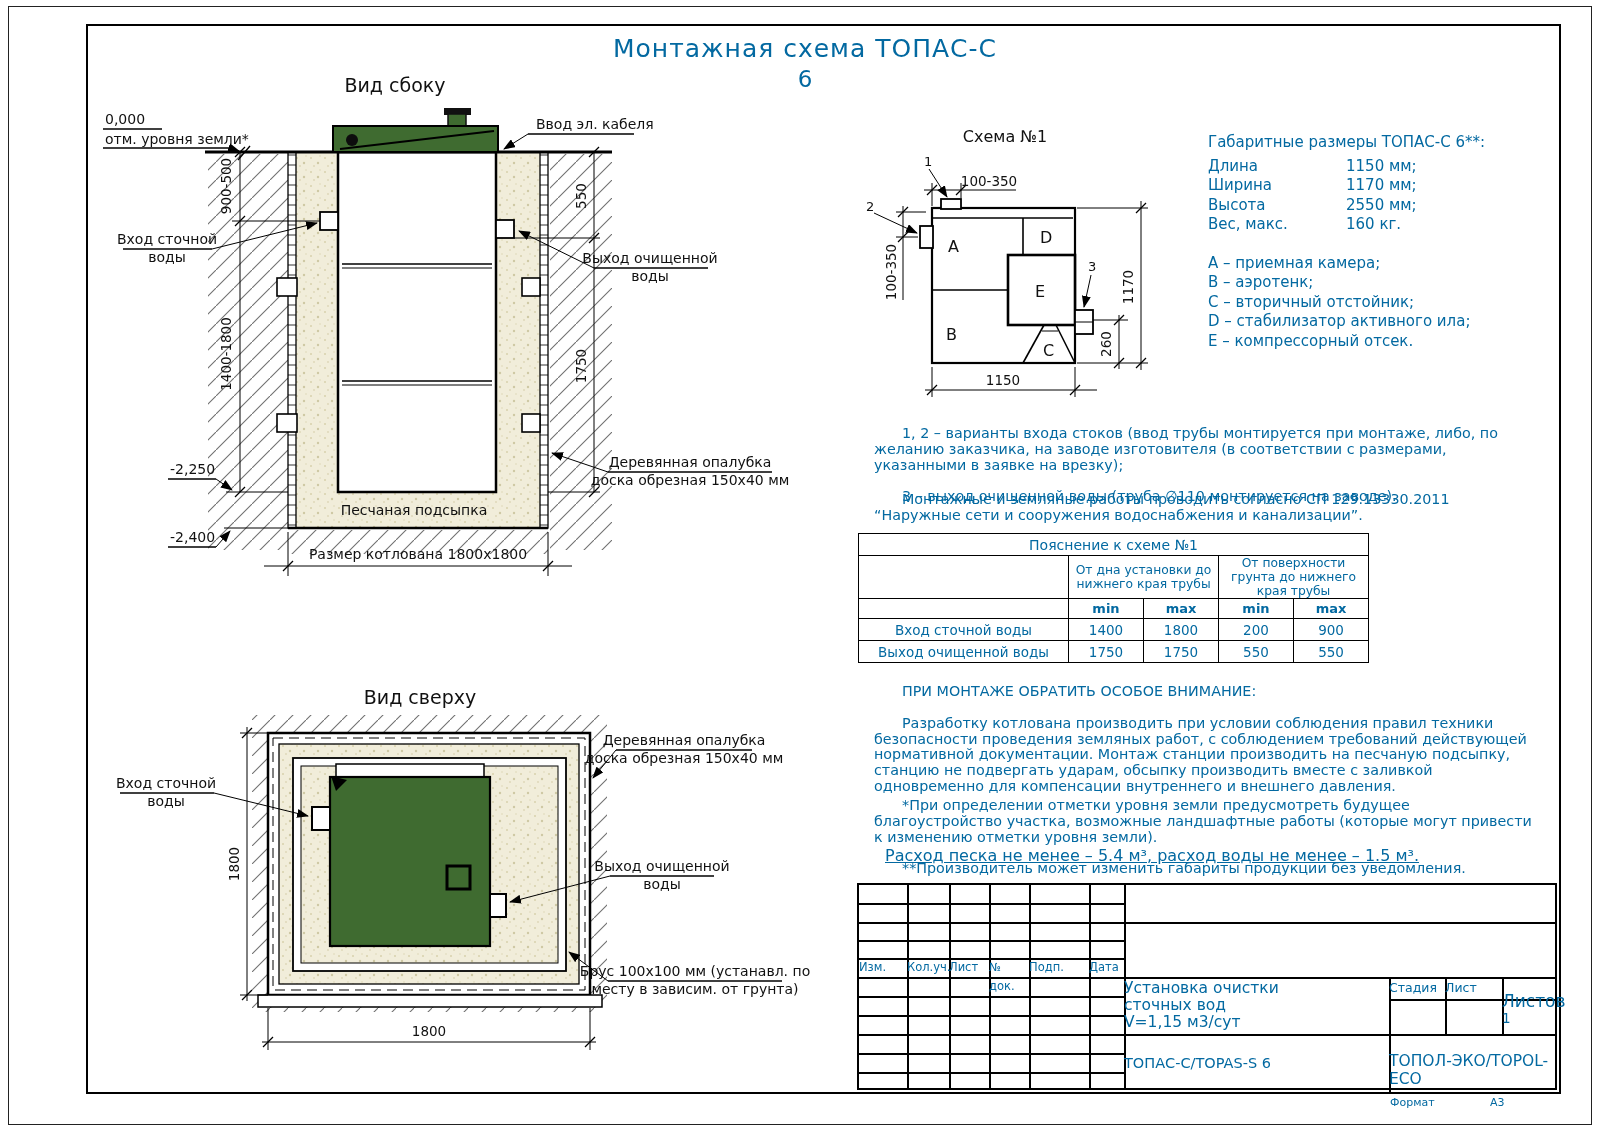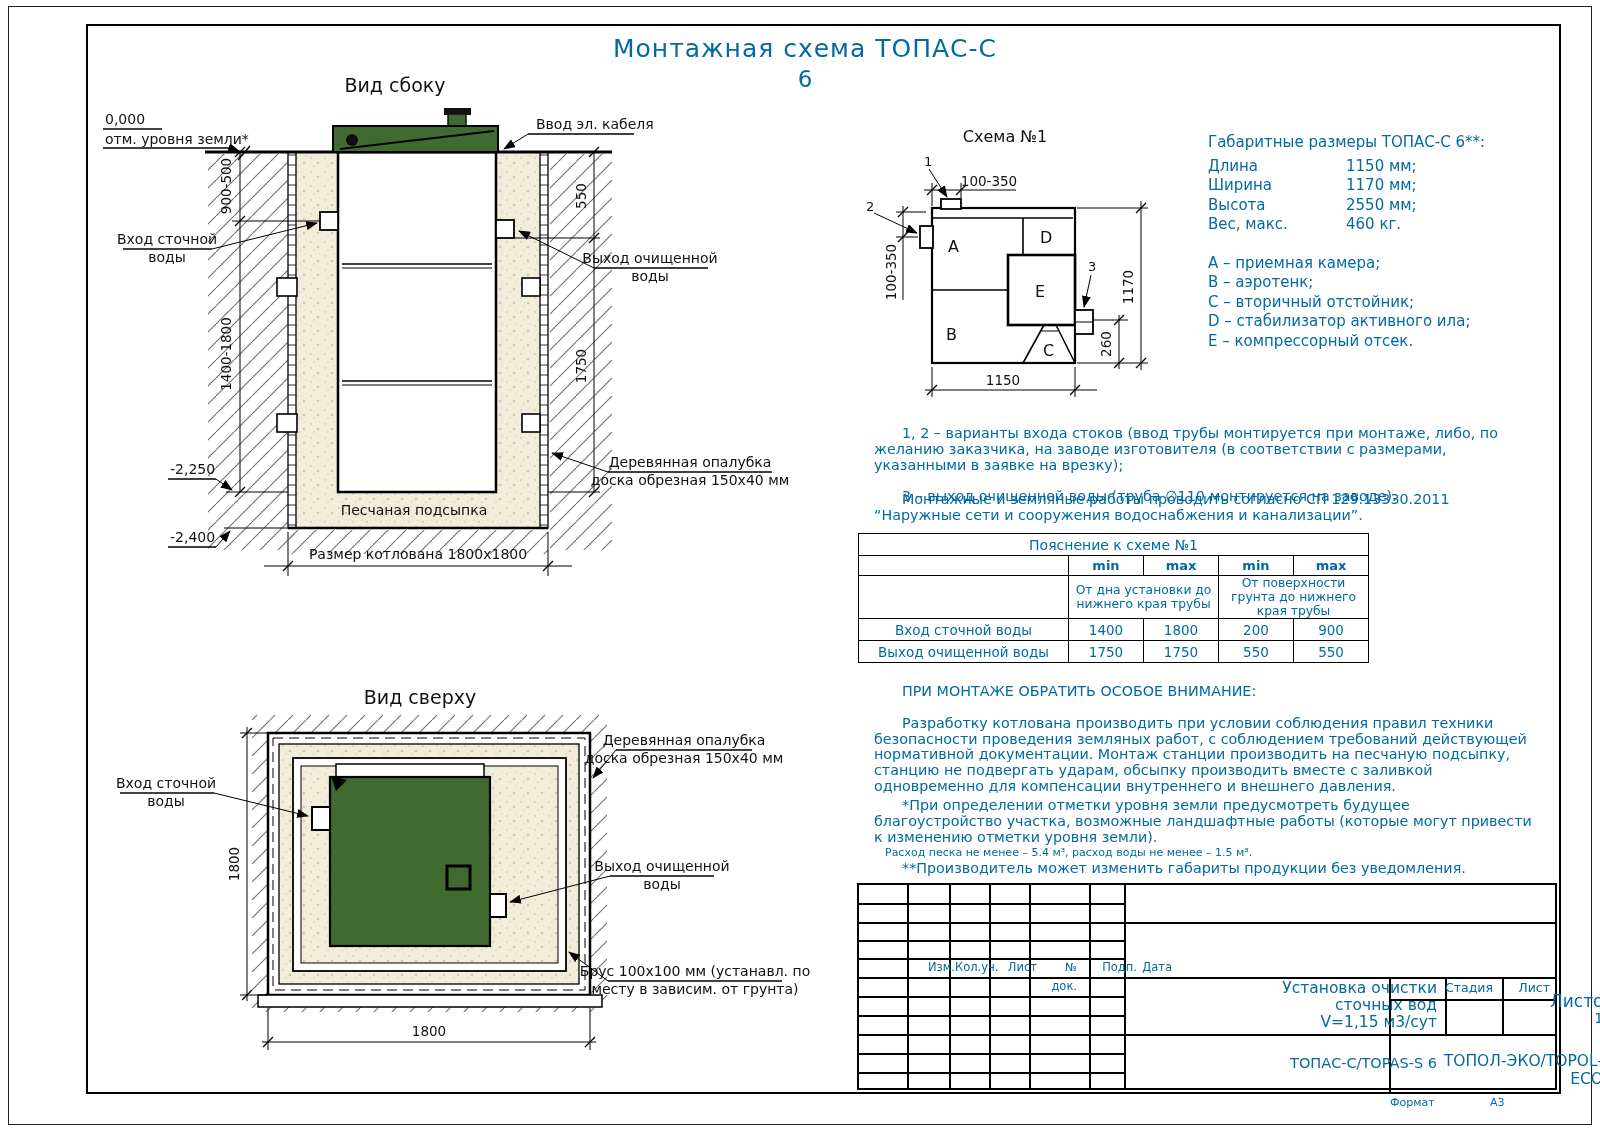--- a/index.html
+++ b/index.html
@@ -26,34 +26,34 @@
   .specs{left:1208px;top:133px;width:360px;font-size:15px;line-height:19.5px;}
   .specs .sp-title{font-size:15px;margin-bottom:4px;}
   .specs .row .lab{display:inline-block;width:138px;}
   .specs .legend{margin-top:19px;}
   .notes-block{width:694px;font-size:14.3px;line-height:15.8px;}
   .notes-block p{margin:16px;text-indent:28px;}
   .n1{left:858px;top:410px;}
   .n2{left:858px;top:476px;}
   .n3{left:858px;top:668px;}
   .n4{left:858px;top:782px;}
-  .consume{left:885px;top:846px;font-size:11px;}
+  .consume{left:885px;top:846px;font-size:16px;text-decoration:underline;}
   
   .ptable{border-collapse:collapse;table-layout:fixed;width:510px;font-size:13.5px;}
   .ptable td{border:1.7px solid #000;text-align:center;padding:0 2px;overflow:hidden;}
   .ptable .tt{height:21px;font-size:14px;}
   .ptable .gh{height:40px;font-size:12.3px;line-height:1.15;}
   .ptable .mh{height:19px;font-size:13px;font-weight:bold;}
   .ptable .dr td{height:21px;}
   .tbl-pos{left:858px;top:533px;}
   
   .tblock{left:857px;top:883px;width:700px;height:207px;border:2.2px solid #000;box-sizing:border-box;}
   .vline{position:absolute;top:0;width:2px;background:#000;height:100%;}
   .hline{position:absolute;height:2px;background:#000;}
-  .tb-cell{position:absolute;text-align:right;padding-left:48px;}
+  .tb-cell{position:absolute;text-align:left;}
   .rev-h{font-size:11.5px;top:73px;height:19px;line-height:19px;}
   .fmt{font-size:11px;}
 </style>
 </head>
 <body>
 
 <div class="sheet">
   <div class="outer-border abs"></div>
   <div class="inner-frame abs"></div>
 
@@ -296,21 +296,21 @@
       <line x1="1070" y1="395" x2="1080" y2="385" class="tick"></line>
       <text class="t-dim" x="1003" y="385" text-anchor="middle">1150</text>
     </g>
   </svg>
 
   <div class="abs specs">
     <div class="sp-title">Габаритные размеры ТОПАС-С 6**:</div>
     <div class="row"><span class="lab">Длина</span><span>1150 мм;</span></div>
     <div class="row"><span class="lab">Ширина</span><span>1170 мм;</span></div>
     <div class="row"><span class="lab">Высота</span><span>2550 мм;</span></div>
-    <div class="row"><span class="lab">Вес, макс.</span><span>460 кг.</span></div>
+    <div class="row"><span class="lab">Вес, макс.</span><span>160 кг.</span></div>
     <div class="legend">
       <div>А – приемная камера;</div>
       <div>В – аэротенк;</div>
       <div>С – вторичный отстойник;</div>
       <div>D – стабилизатор активного ила;</div>
       <div>Е – компрессорный отсек.</div>
     </div>
   </div>
 
   <div class="abs notes-block n1">
@@ -328,30 +328,30 @@
           <col style="width:75px">
           <col style="width:75px">
           <col style="width:75px">
           <col style="width:75px">
         </colgroup>
       <tbody>
           <tr>
             <td colspan="5" class="tt">Пояснение к схеме №1</td>
           </tr>
       <tr>
+        <td class="gh"></td>
+        <td colspan="2" class="gh">От дна установки до нижнего края трубы</td>
+        <td colspan="2" class="gh">От поверхности грунта до нижнего края трубы</td>
+      </tr>
+      <tr>
         <td class="mh"></td>
         <td class="mh">min</td>
         <td class="mh">max</td>
         <td class="mh">min</td>
         <td class="mh">max</td>
-      </tr>
-      <tr>
-        <td class="gh"></td>
-        <td colspan="2" class="gh">От дна установки до нижнего края трубы</td>
-        <td colspan="2" class="gh">От поверхности грунта до нижнего края трубы</td>
       </tr>
       <tr class="dr">
         <td>Вход сточной воды</td>
         <td>1400</td>
         <td>1800</td>
         <td>200</td>
         <td>900</td>
       </tr>
       <tr class="dr">
         <td>Выход очищенной воды</td>

